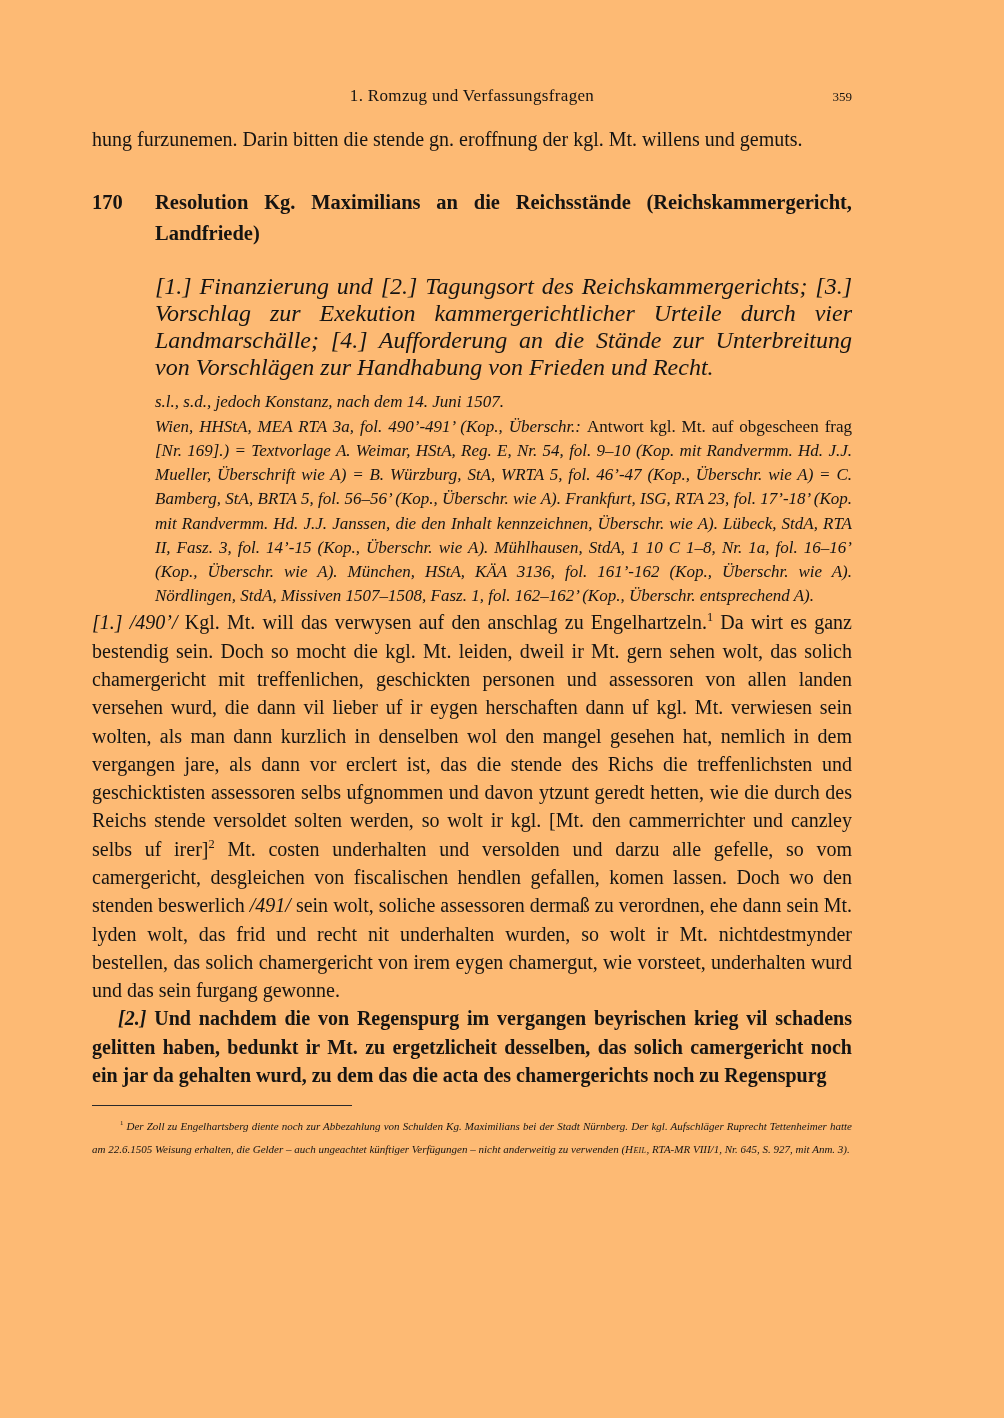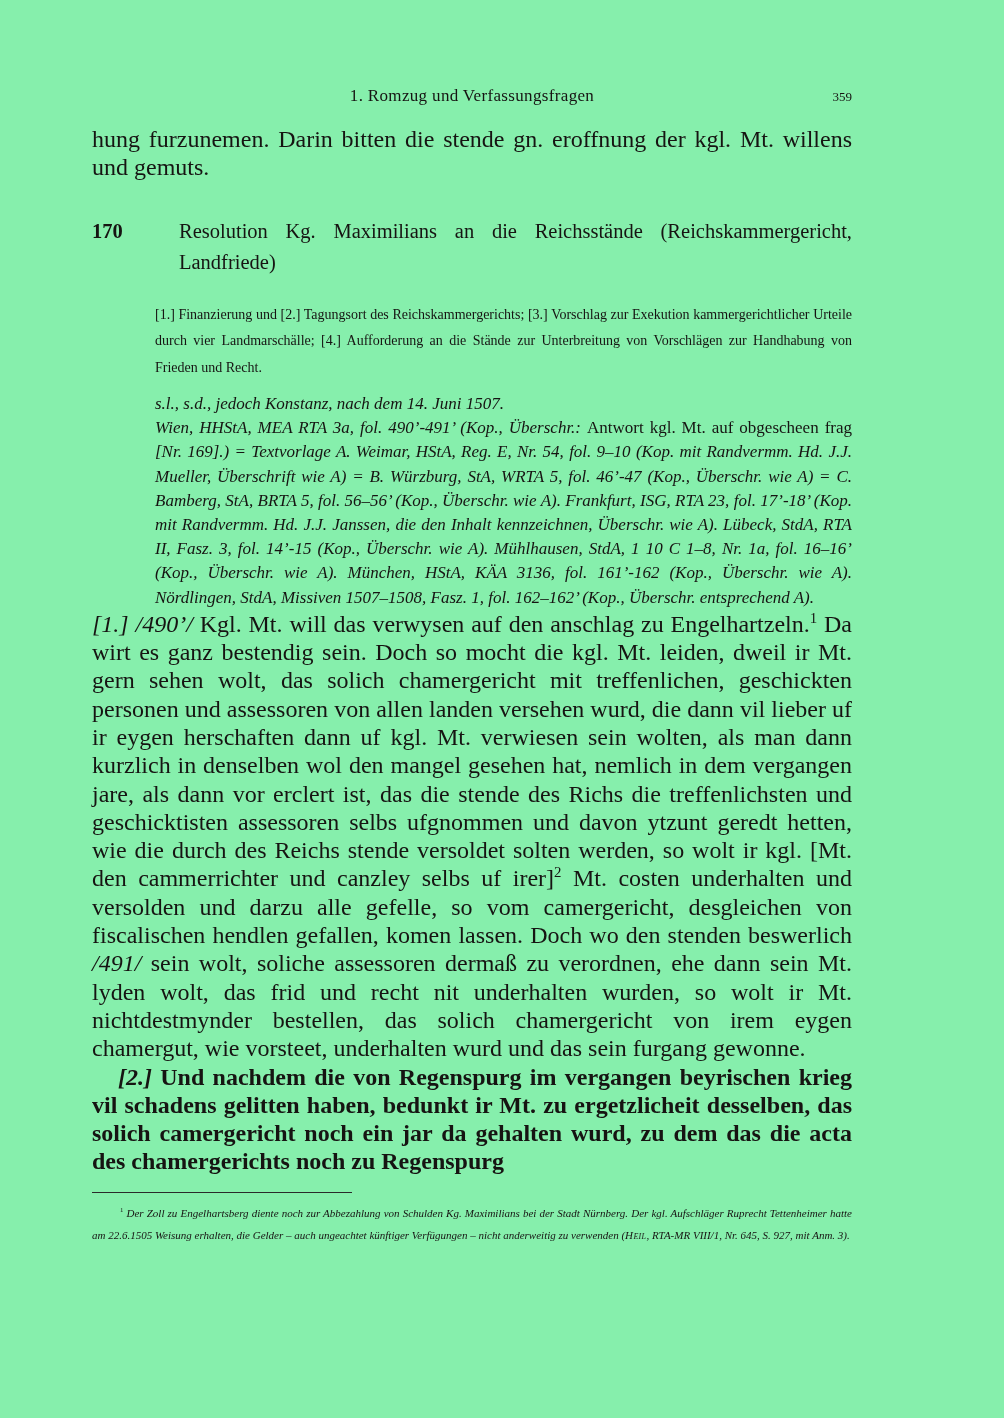--- a/index.html
+++ b/index.html
@@ -7,49 +7,50 @@
   body {
     width: 1004px; height: 1418px;
     font-family: "Liberation Serif", "DejaVu Serif", serif;
     color: #161412;
   }
   .page {
     position: relative;
     width: 1004px; height: 1418px;
     padding: 86px 152px 40px 92px;
     overflow: hidden;
-    background: #86efac;
+    background: #fdba74;
   }
   .running-header {
     display: flex; align-items: baseline;
     font-size: 17px; line-height: 20px;
     margin-bottom: 18px;
   }
   .head-side { flex: 1; }
   .running-head { flex: none; letter-spacing: 0.02em; }
   .page-number { flex: 1; text-align: right; font-size: 13px; }
 
   .body-text {
-    font-size: 24px; line-height: 28.3px;
+    font-size: 20px; line-height: 28.3px;
     text-align: justify;
   }
   .lead { margin-bottom: 34px; }
 
   .entry-heading {
     display: flex;
     font-weight: bold;
     font-size: 20.5px; line-height: 31px;
     margin-bottom: 24px;
   }
   .entry-number { width: 63px; flex: none; }
-  .entry-title { flex: 1; font-size: inherit; font-weight: normal; text-align: justify; margin-left: 24px; }
+  .entry-title { flex: 1; font-size: inherit; font-weight: bold; text-align: justify; }
 
   .entry-summary {
     margin-left: 63px;
-    font-size: 14px; line-height: 26.8px;
+    font-style: italic;
+    font-size: 24px; line-height: 26.8px;
     text-align: justify;
     margin-bottom: 10px;
   }
   .source-block {
     margin-left: 63px;
     font-size: 17px; line-height: 24.2px;
   }
   .dateline { font-style: italic; }
   .sources { text-align: justify; }
 

